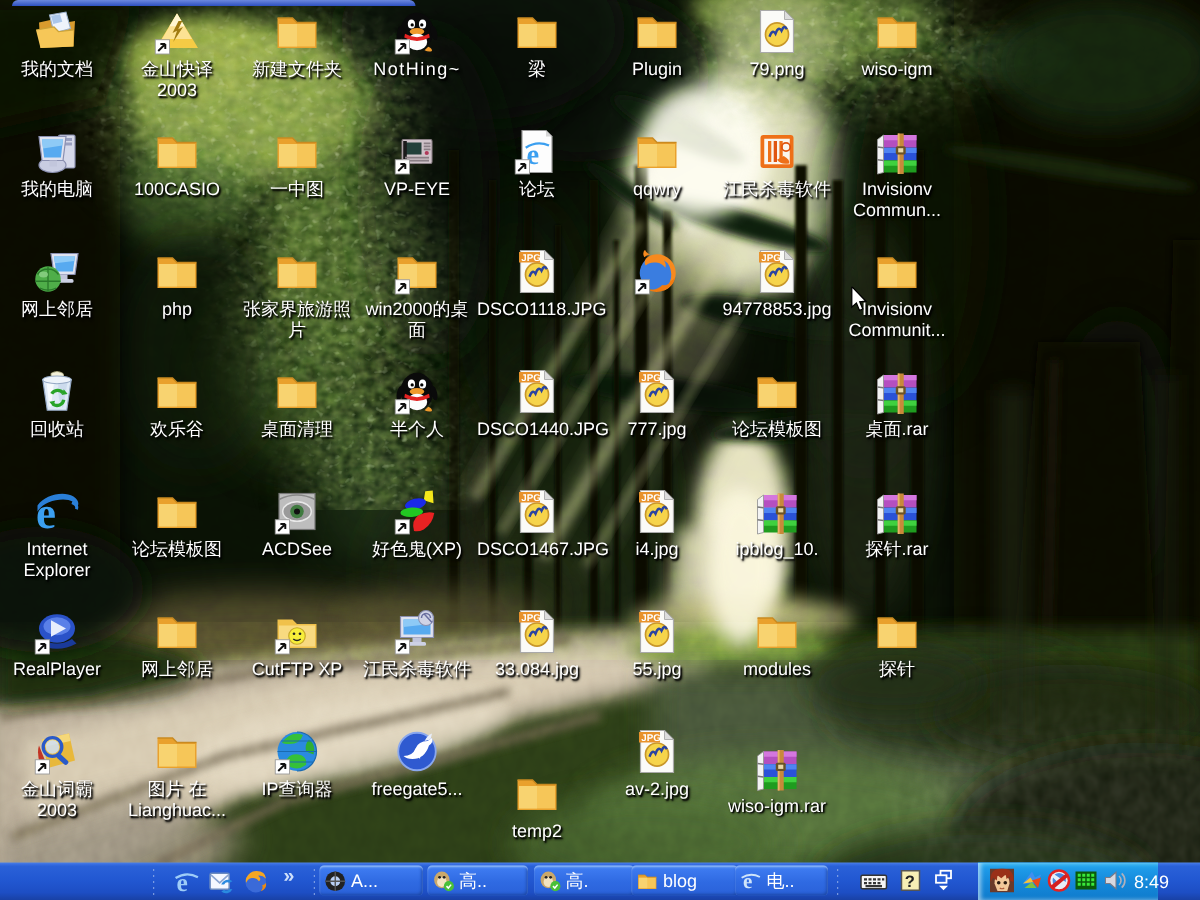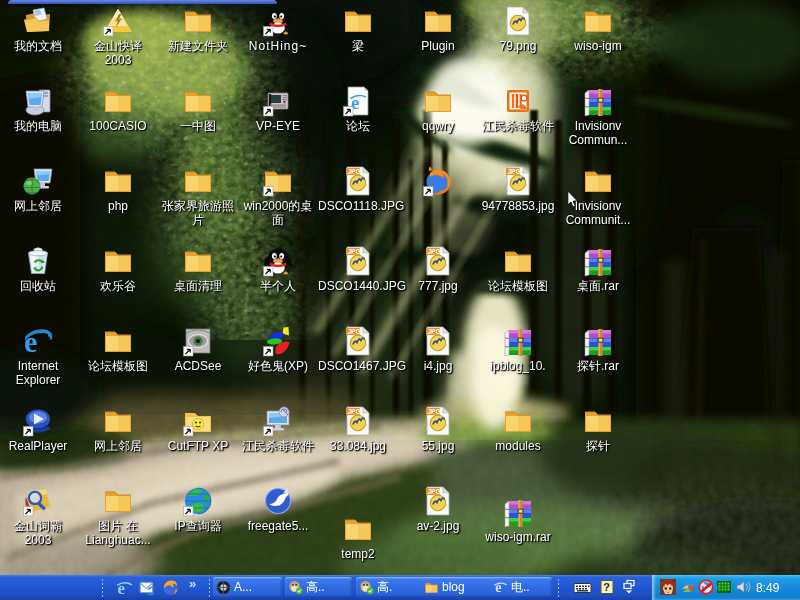--- a/index.html
+++ b/index.html
@@ -7,21 +7,21 @@
 .ico{position:absolute;width:80px;text-align:center;}
 .ico svg.mi{width:32px;height:32px;display:block;margin:0 auto;}
 .lbl{margin-top:2px;font-size:12px;line-height:14px;color:#fff;text-shadow:1px 1px 1px #000,1px 1px 2px #000;}
 #taskbar{position:absolute;left:0;top:575px;width:800px;height:25px;background:linear-gradient(#4f82e4 0%,#3a70e3 4%,#2a61d8 10%,#2258d2 45%,#1d4ec4 80%,#1941a5 100%);}
 #start{position:absolute;left:0;top:0;width:97px;height:25px;background:linear-gradient(#66b35c 0%,#479b44 8%,#348634 45%,#2d7a2e 70%,#205c23 100%);border-radius:0 12px 12px 0;box-shadow:inset 0 2px 3px #9ad08e,inset 0 -3px 4px #1a4a1c,2px 0 3px rgba(0,0,20,.4);display:flex;}
 #starttxt{color:#fff;font-size:15px;font-weight:bold;font-style:italic;margin:2px 0 0 9px;text-shadow:1px 1px 2px #1a4a1c;}
 .sep{position:absolute;top:3px;width:3px;height:19px;background-image:radial-gradient(circle 1px at 1.5px 2px,#9ab4ea 55%,transparent 60%);background-size:3px 4px;}
 .qli{position:absolute;top:4px;width:17px;height:17px;}
 #chev{position:absolute;left:189px;top:1px;color:#cfe0fa;font-size:13px;font-weight:bold;}
 .tb{position:absolute;top:2px;height:20px;border-radius:3px;background:linear-gradient(#5b96f2 0%,#3d7af0 12%,#2f6ae2 55%,#2a61d8 100%);box-shadow:inset 0 1px 1px #8ab4f8,inset -1px -1px 2px #1c48a8;color:#fff;font-size:12px;display:flex;align-items:center;padding:0 3px;gap:3px;overflow:hidden;white-space:nowrap;}
-#tray{position:absolute;left:652px;top:0;width:148px;height:25px;background:linear-gradient(#2cb1f2 0%,#1e9ae8 18%,#1488da 55%,#0f7bcc 100%);box-shadow:inset 2px 0 3px rgba(255,255,255,.55);}
+#tray{position:absolute;left:652px;top:0;width:120px;height:25px;background:linear-gradient(#2cb1f2 0%,#1e9ae8 18%,#1488da 55%,#0f7bcc 100%);box-shadow:inset 2px 0 3px rgba(255,255,255,.55);}
 .ti{position:absolute;top:4px;width:16px;height:16px;}
 #clock{position:absolute;left:104px;top:6px;color:#fff;font-size:12px;}
 </style></head>
 <body>
 <div id="screen">
 <svg id="bg" width="800" height="600" viewBox="0 0 800 600">
   <defs>
     <filter id="b18" x="-60%" y="-60%" width="220%" height="220%">
           <feGaussianBlur stdDeviation="18"></feGaussianBlur>
         </filter>

